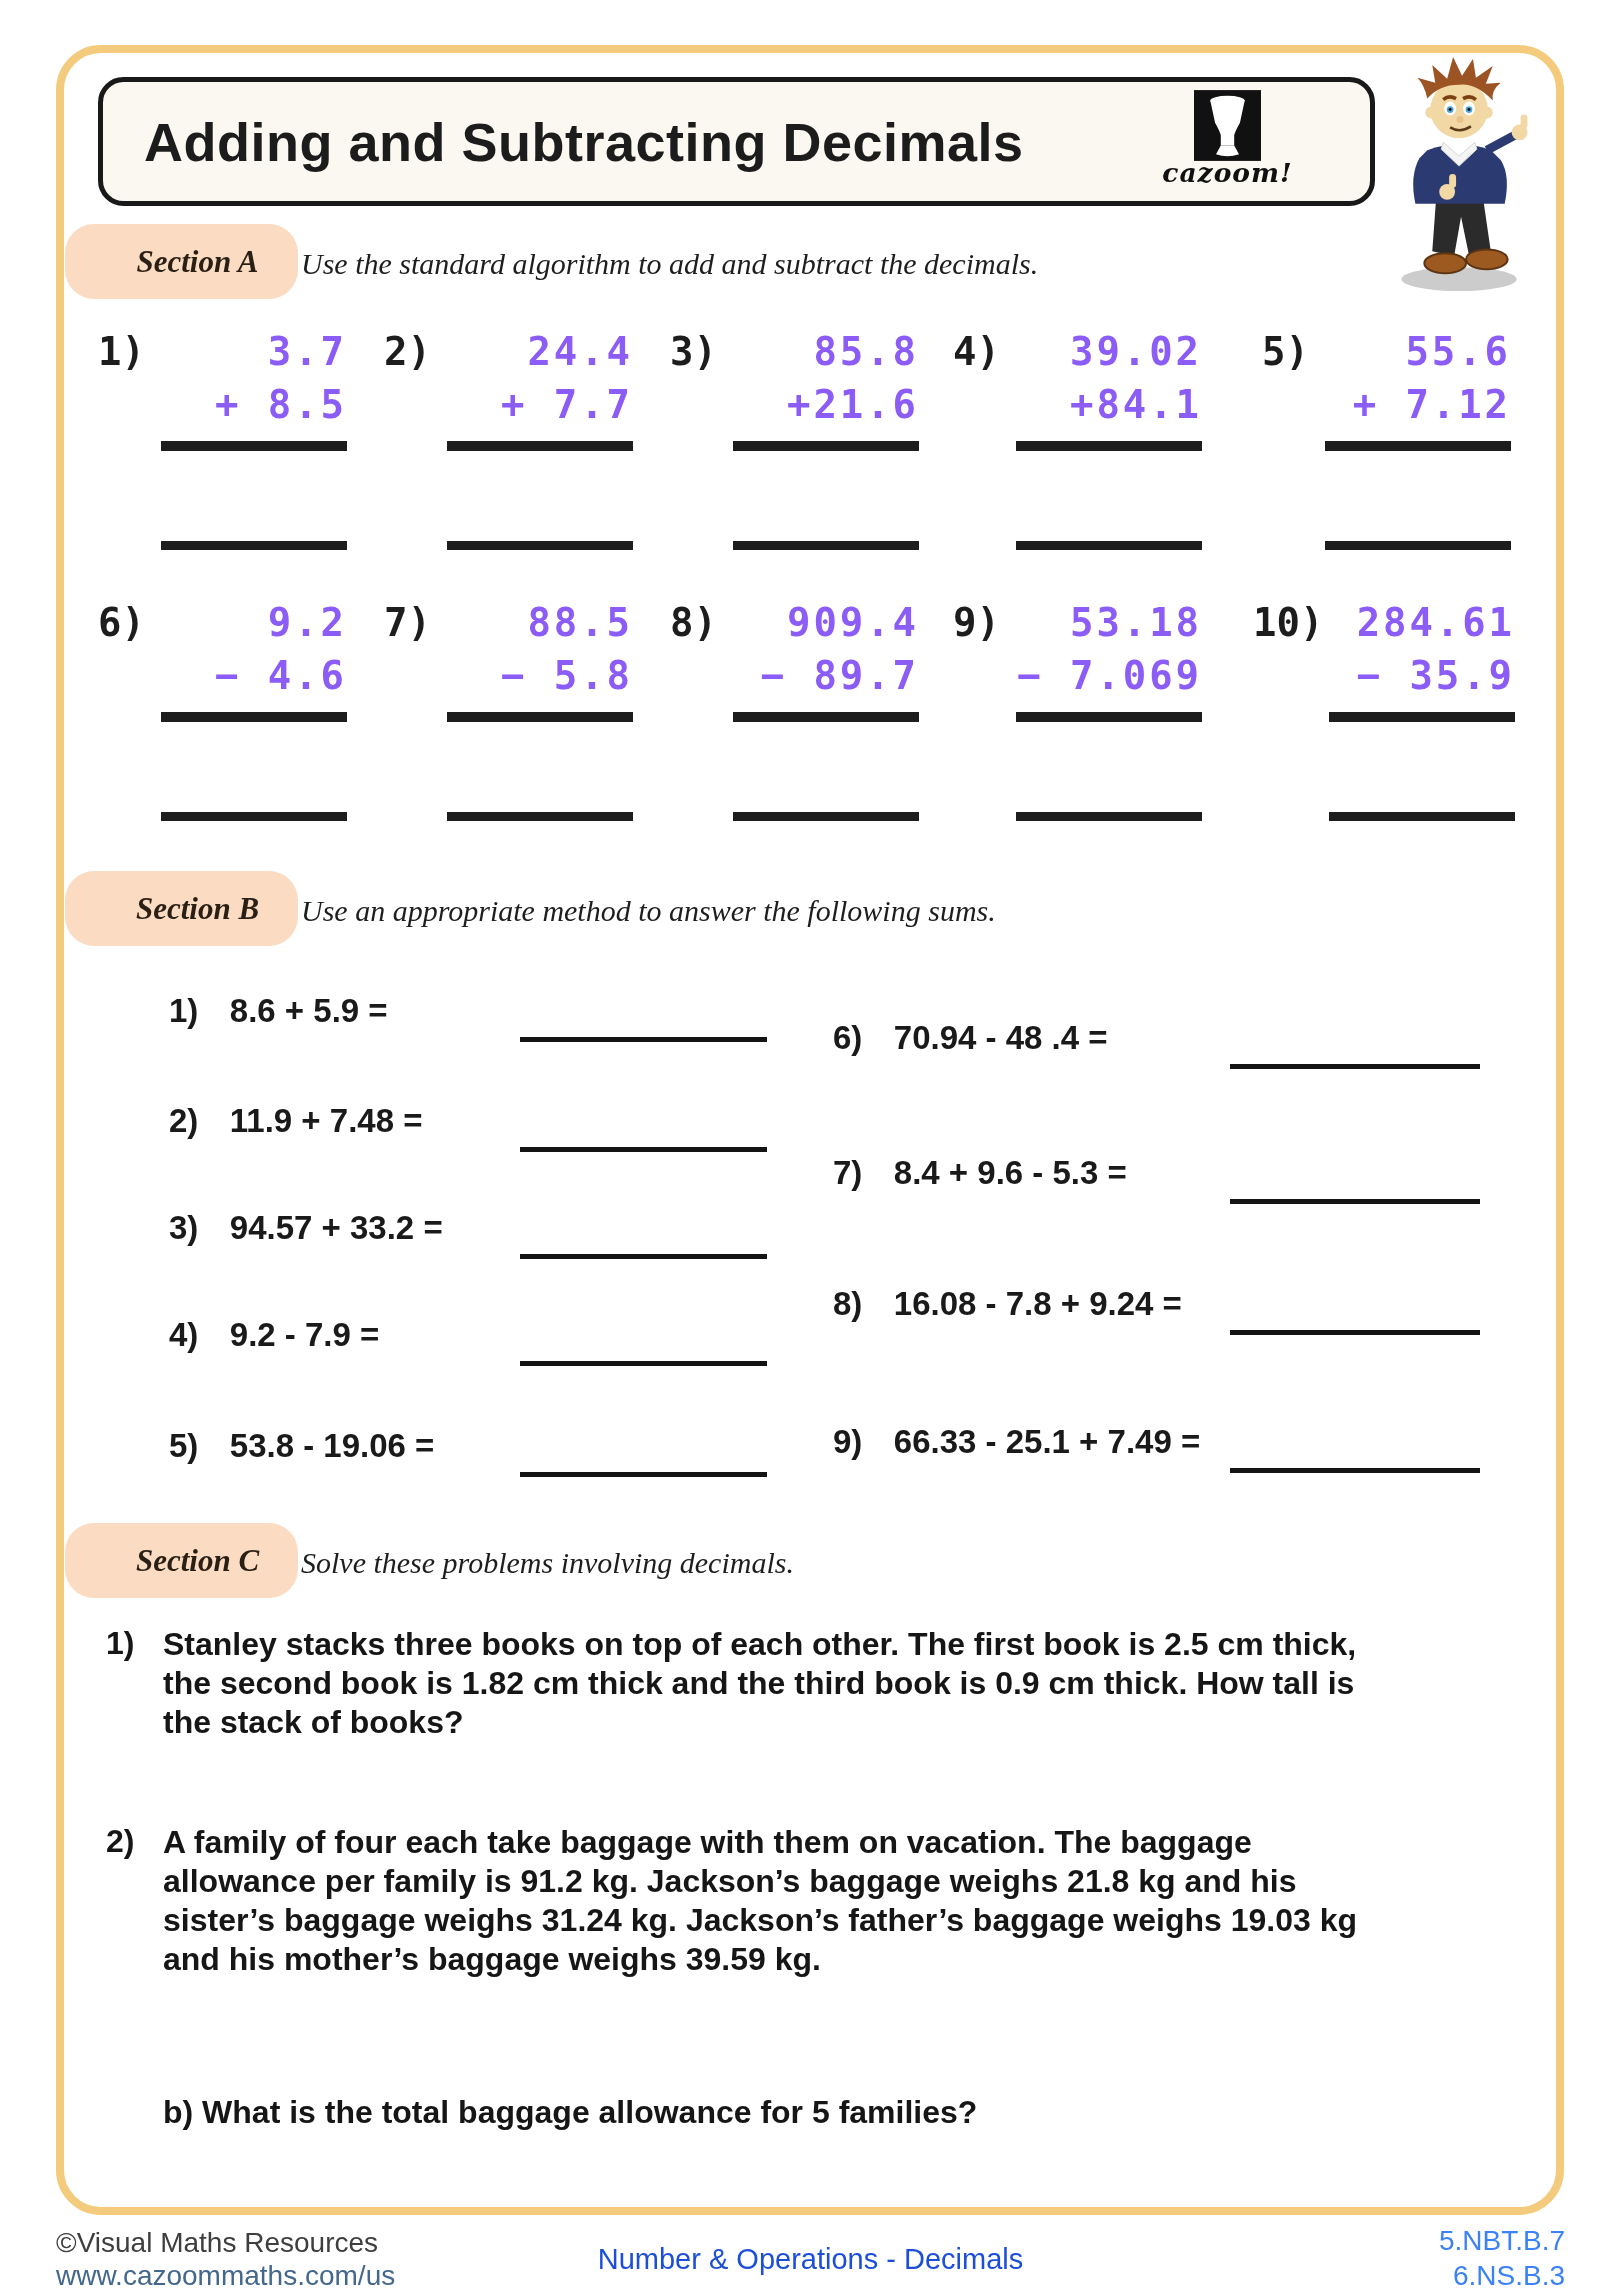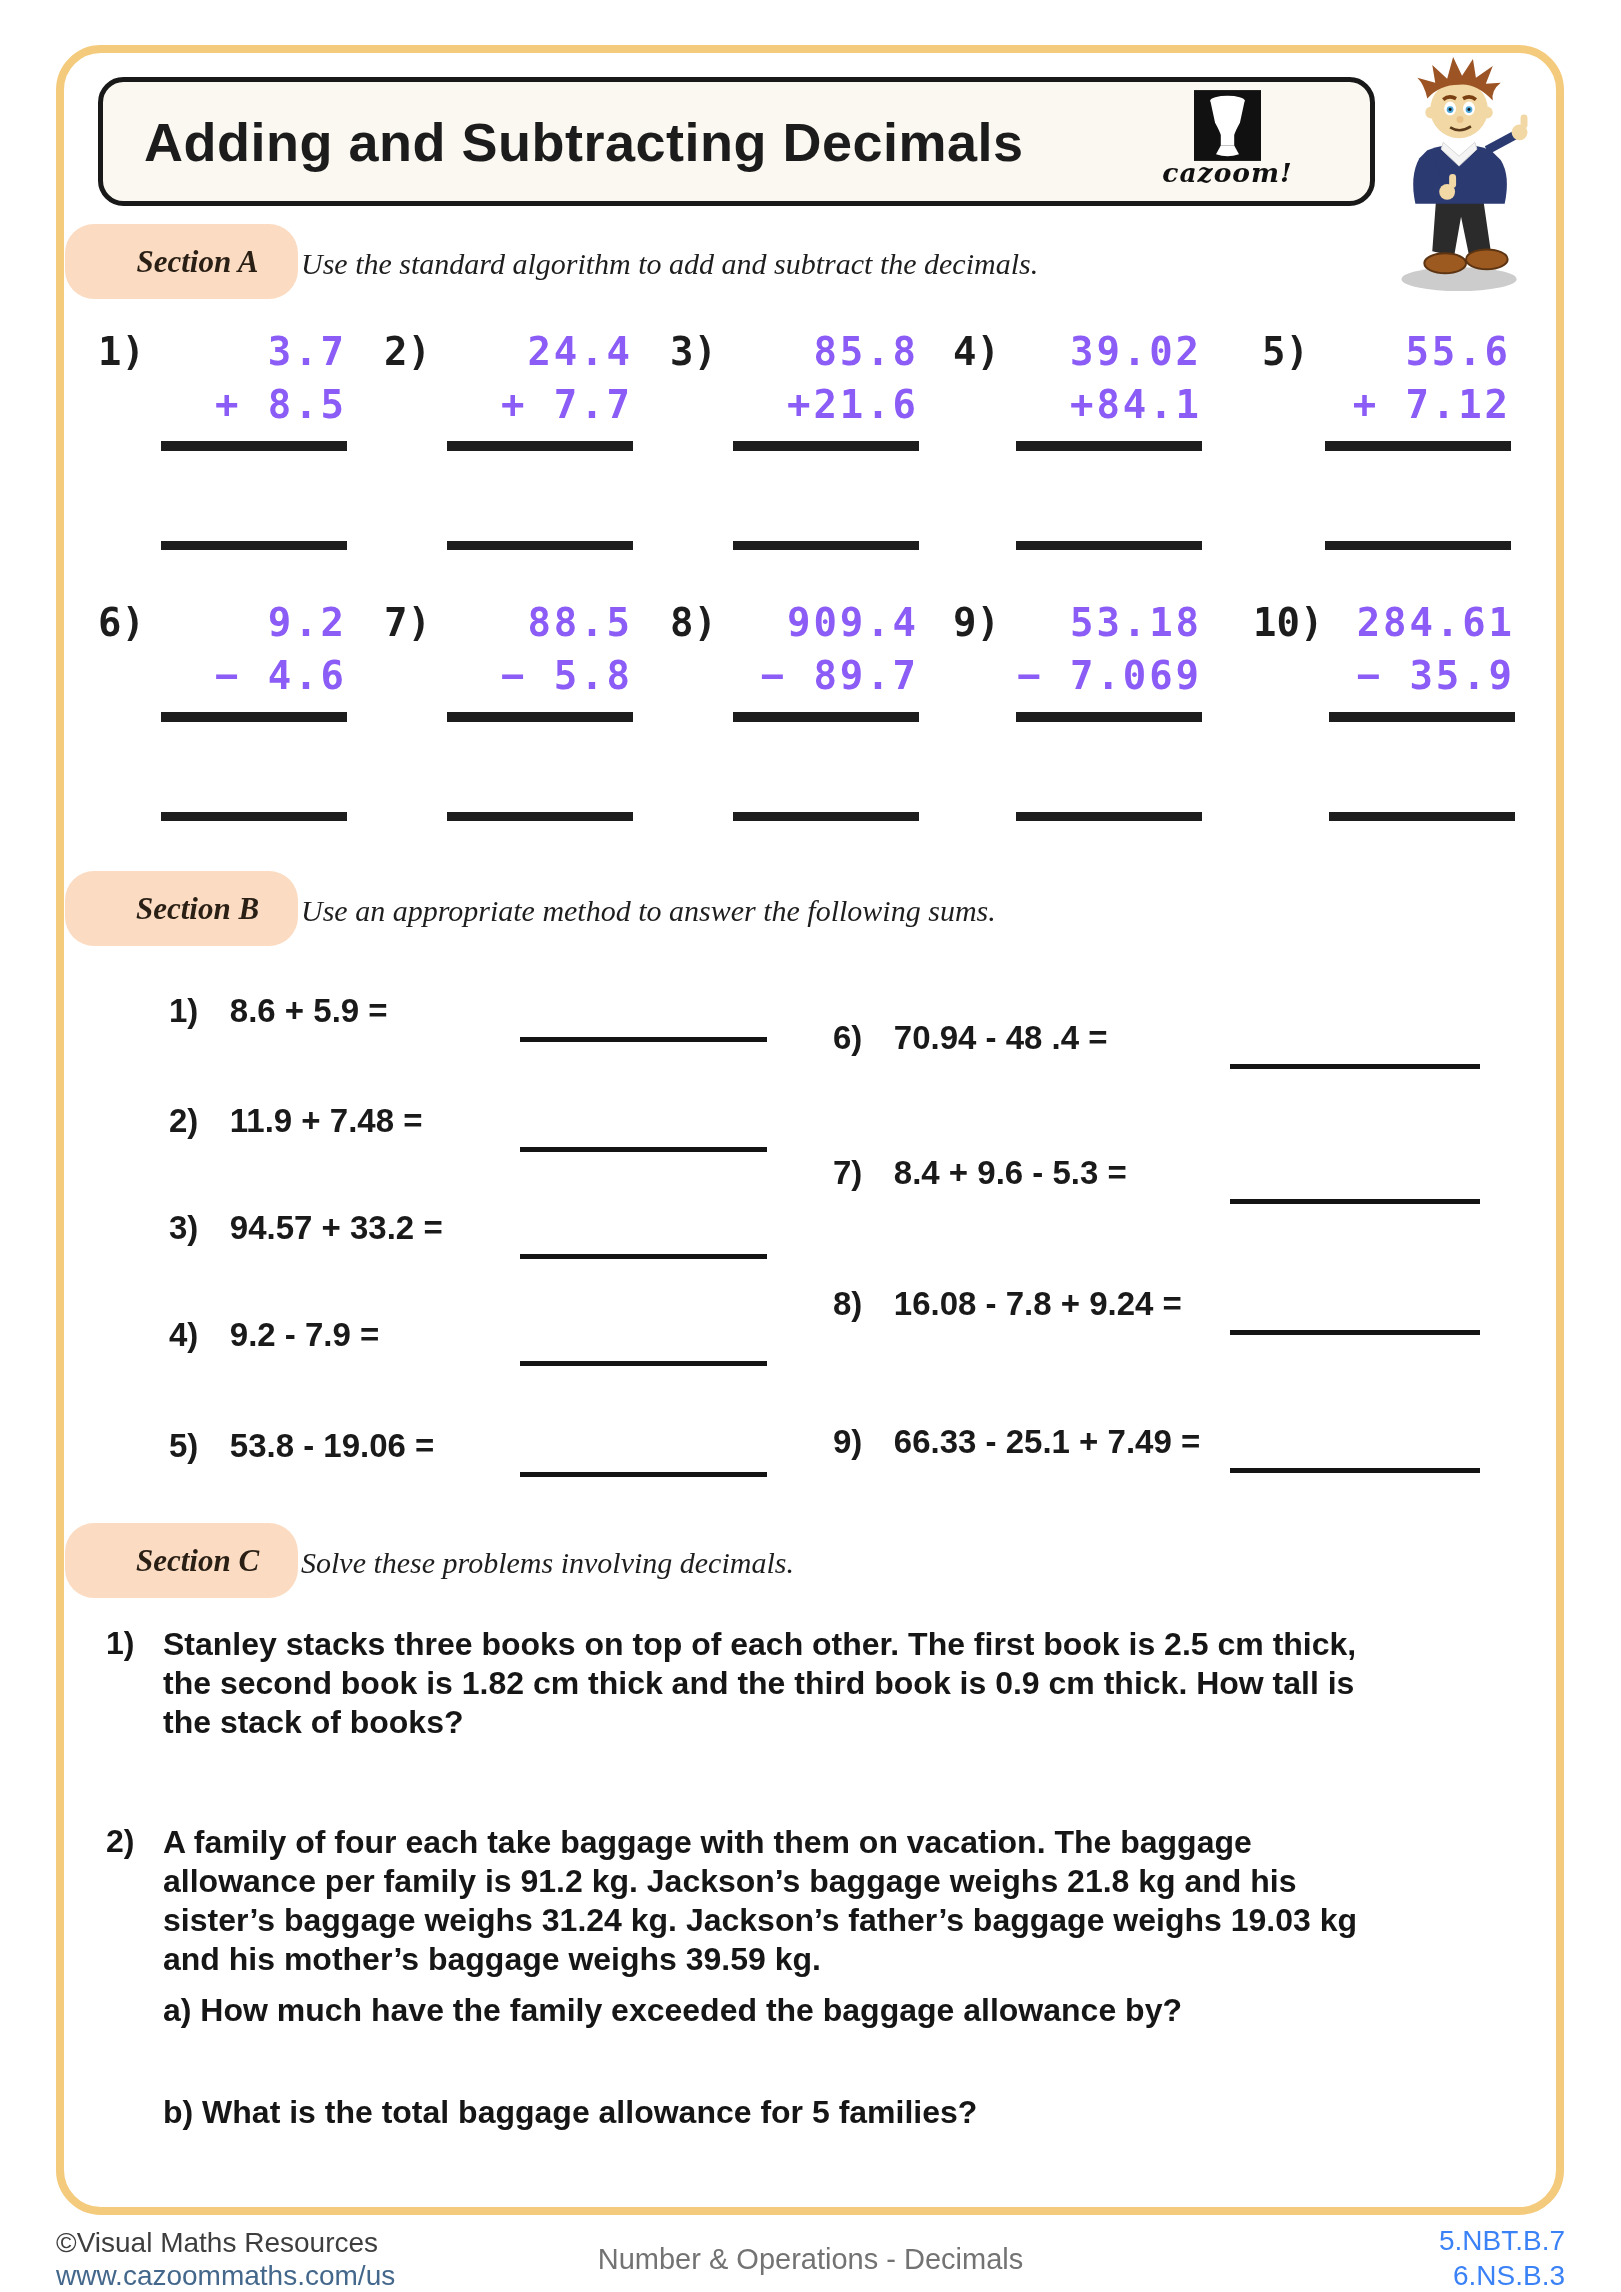--- a/index.html
+++ b/index.html
@@ -42,21 +42,21 @@
 
   
   .sc-num{position:absolute;left:106px;font-size:32px;font-weight:bold;color:#161616;}
   .sc-lines{position:absolute;left:163px;width:1402px;}
   .sc-lines div{font-size:32px;font-weight:bold;color:#161616;line-height:39px;white-space:nowrap;}
   .sc-part{position:absolute;left:163px;font-size:32px;font-weight:bold;color:#161616;white-space:nowrap;}
 
   
   .foot{position:absolute;font-size:28px;color:#3e3e3e;}
   .foot-url{position:absolute;font-size:28px;color:#44688C;border-bottom:2.9px solid #3A5B7C;padding-bottom:2px;}
-  .foot-center{position:absolute;left:50%;transform:translateX(-50%);font-size:29px;color:#737373;white-space:nowrap;}
+  .foot-center{position:absolute;left:50%;transform:translateX(-50%);font-size:29px;color:#1d4ed8;white-space:nowrap;}
   .foot-std{position:absolute;right:56px;text-align:right;font-size:28px;color:#3b82f6;line-height:35px;}
 </style>
 </head>
 <body>
 
 <div class="page">
 
   <div class="frame"></div>
 
   <div class="title-bar">
@@ -263,21 +263,20 @@
     <div>the stack of books?</div>
   </div>
 
   <div class="sc-num" style="top:1823px;">2)</div>
   <div class="sc-lines" style="top:1823px;">
     <div>A family of four each take baggage with them on vacation. The baggage</div>
     <div>allowance per family is 91.2 kg. Jackson’s baggage weighs 21.8 kg and his</div>
     <div>sister’s baggage weighs 31.24 kg. Jackson’s father’s baggage weighs 19.03 kg</div>
     <div>and his mother’s baggage weighs 39.59 kg.</div>
   </div>
-  <div class="sc-part" style="top:1992px;">a) How much have the family exceeded the baggage allowance by?</div>
   <div class="sc-part" style="top:2094px;">b) What is the total baggage allowance for 5 families?</div>
 
   <div class="foot" style="left:56px;top:2227px;">©Visual Maths Resources</div>
   <a class="foot-url" style="left:56px;top:2260px;">www.cazoommaths.com/us</a>
   <div class="foot-center" style="top:2243px;">Number &amp; Operations - Decimals</div>
   <div class="foot-std" style="top:2223px;">
     <div>5.NBT.B.7</div>
     <div>6.NS.B.3</div>
   </div>
 

